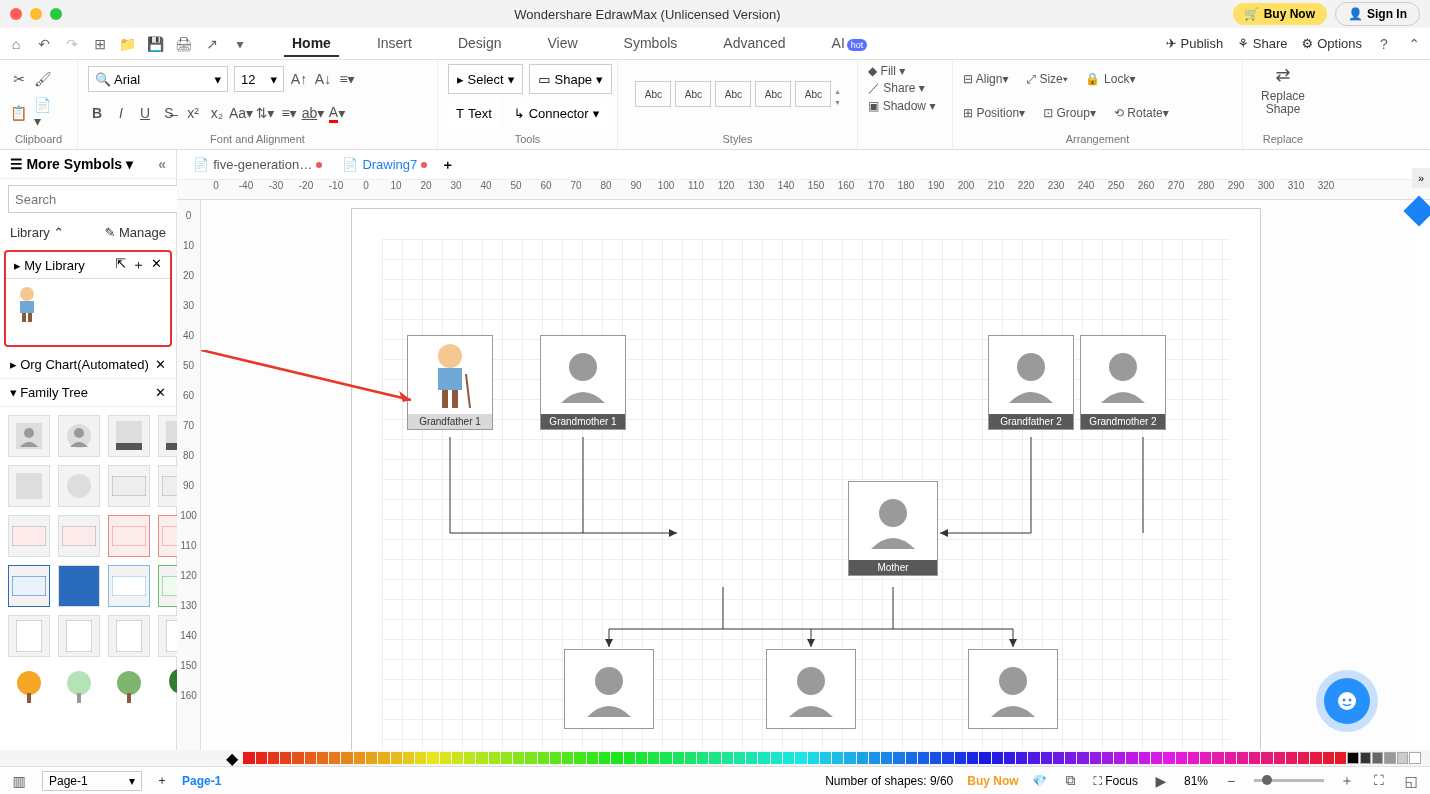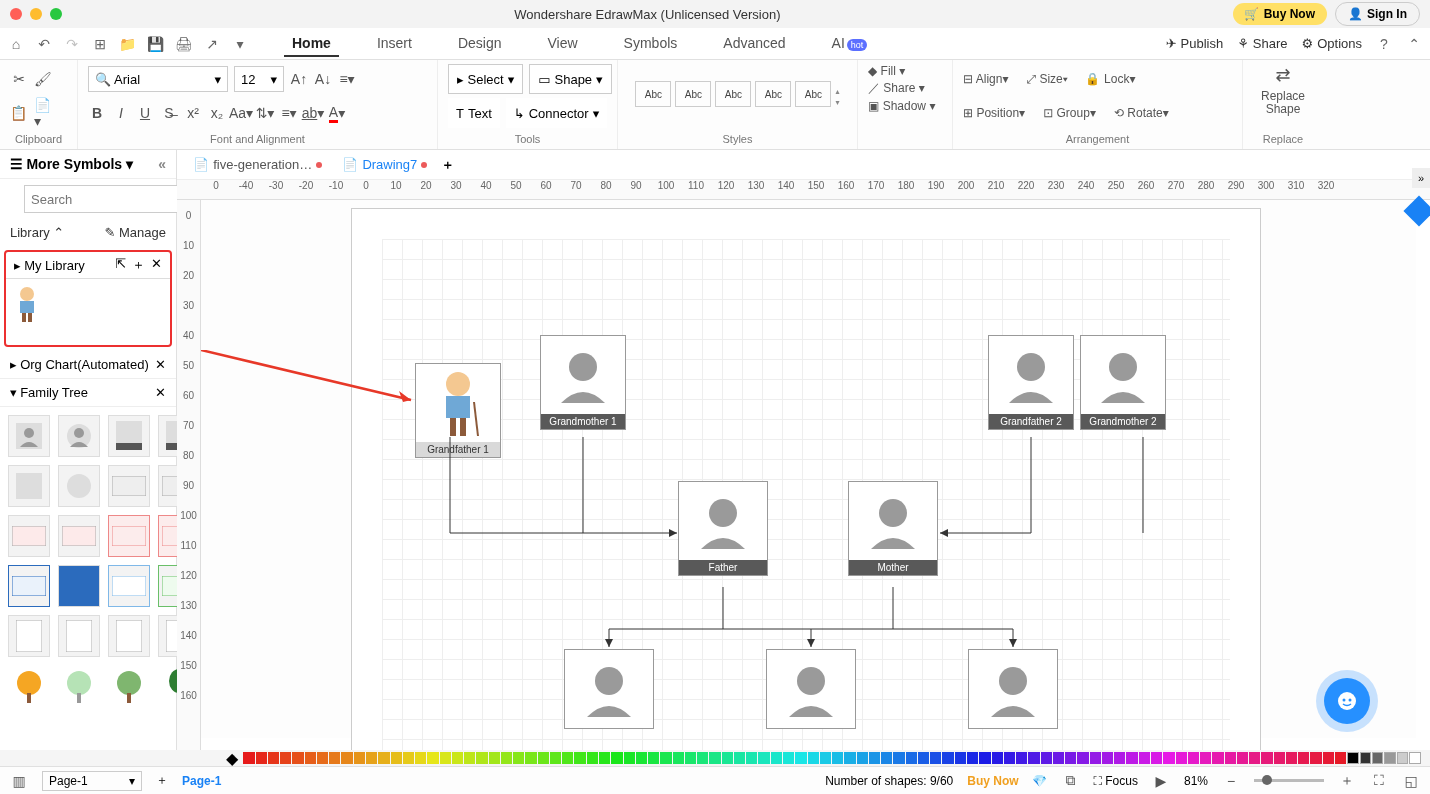--- a/index.html
+++ b/index.html
@@ -30,21 +30,21 @@
 .fontsel{border:1px solid #ccc;background:#fff;height:26px;width:140px;font-size:13px;padding:0 6px;display:flex;align-items:center;justify-content:space-between;}
 .sizesel{border:1px solid #ccc;background:#fff;height:26px;width:50px;font-size:13px;padding:0 6px;display:flex;align-items:center;justify-content:space-between;}
 .btn{display:flex;align-items:center;gap:4px;font-size:13px;padding:4px 8px;border:1px solid #ccc;background:#fff;height:30px;}
 .styles{display:flex;gap:4px;align-items:flex-end;}
 .stylebox{border:1px solid #ccc;width:36px;height:26px;font-size:10px;display:flex;align-items:center;justify-content:center;color:#444;}
 .subtext{font-size:12px;color:#555;}
 
 .main{display:flex;height:600px;}
 .leftpanel{width:177px;background:#fff;border-right:1px solid #e0e0e0;display:flex;flex-direction:column;}
 .lp-header{display:flex;align-items:center;justify-content:space-between;padding:6px 10px;font-weight:600;font-size:14px;border-bottom:1px solid #eee;}
-.lp-search{display:flex;padding:6px 24px;gap:6px;}
+.lp-search{display:flex;padding:6px 8px;gap:6px;}
 .lp-search input{flex:1;border:1px solid #ccc;height:28px;padding:0 6px;font-size:13px;}
 .lp-search button{background:#1982f5;color:#fff;border:none;padding:0 12px;font-size:13px;border-radius:3px;}
 .lp-lib{display:flex;justify-content:space-between;padding:6px 10px;font-size:13px;color:#333;}
 .lp-mylib{border:2px solid #ec3030;border-radius:4px;margin:4px;padding:0;}
 .lp-mylib-h{display:flex;justify-content:space-between;align-items:center;padding:4px 8px;font-size:13px;border-bottom:1px solid #ddd;}
 .lp-mylib-body{height:66px;padding:6px;display:flex;align-items:flex-start;}
 .lp-section{display:flex;justify-content:space-between;padding:6px 10px;font-size:13px;border-bottom:1px solid #eee;}
 .shape-grid{display:grid;grid-template-columns:repeat(4,1fr);gap:8px;padding:8px;}
 .shape-cell{width:42px;height:42px;background:#f3f3f3;border:1px solid #ddd;display:flex;align-items:center;justify-content:center;}
 .canvas-wrap{flex:1;position:relative;overflow:hidden;background:#fff;}
@@ -497,21 +497,21 @@
       </div>
 
     <div class="canvas">
       <svg class="arrow">
           <line x1="0" y1="0" x2="210" y2="50" stroke="#e73828" stroke-width="2.5"></line>
           <polygon points="210,50 198,41 202,52" fill="#e73828"></polygon>
         </svg>
       <div class="page">
         <div class="grid"></div>
 
-        <div class="personcard" style="left:63px;top:126px;margin-top:28px;">
+        <div class="personcard" style="left:55px;top:126px;">
           <div class="img">
               <svg width="56" height="70">
                 <circle cx="28" cy="16" r="12" fill="#f4c891"></circle>
                 <rect x="16" y="28" width="24" height="22" fill="#6fa8d6"></rect>
                 <rect x="20" y="50" width="6" height="18" fill="#8c5a3a"></rect>
                 <rect x="30" y="50" width="6" height="18" fill="#8c5a3a"></rect>
                 <line x1="44" y1="34" x2="48" y2="68" stroke="#8c5a3a" stroke-width="2"></line>
               </svg>
             </div>
           <div class="lbl" style="background:#d9d9d9;color:#333;">Grandfather 1</div>
@@ -535,29 +535,20 @@
           <div class="lbl">Grandfather 2</div>
         </div>
         <div class="personcard" style="left:728px;top:126px;">
           <div class="img">
               <svg class="ph-person" width="60" height="60">
                 <circle cx="30" cy="22" r="14" fill="#9a9a9a"></circle>
                 <path d="M8 58 Q30 36 52 58" fill="#9a9a9a"></path>
               </svg>
             </div>
           <div class="lbl">Grandmother 2</div>
-        </div>
-        <div class="personcard" style="left:326px;top:272px;width:90px;">
-          <div class="img">
-              <svg class="ph-person" width="60" height="60">
-                <circle cx="30" cy="22" r="14" fill="#9a9a9a"></circle>
-                <path d="M8 58 Q30 36 52 58" fill="#9a9a9a"></path>
-              </svg>
-            </div>
-          <div class="lbl">Father</div>
         </div>
         <div class="personcard" style="left:496px;top:272px;width:90px;">
           <div class="img">
               <svg class="ph-person" width="60" height="60">
                 <circle cx="30" cy="22" r="14" fill="#9a9a9a"></circle>
                 <path d="M8 58 Q30 36 52 58" fill="#9a9a9a"></path>
               </svg>
             </div>
           <div class="lbl">Mother</div>
         </div>

